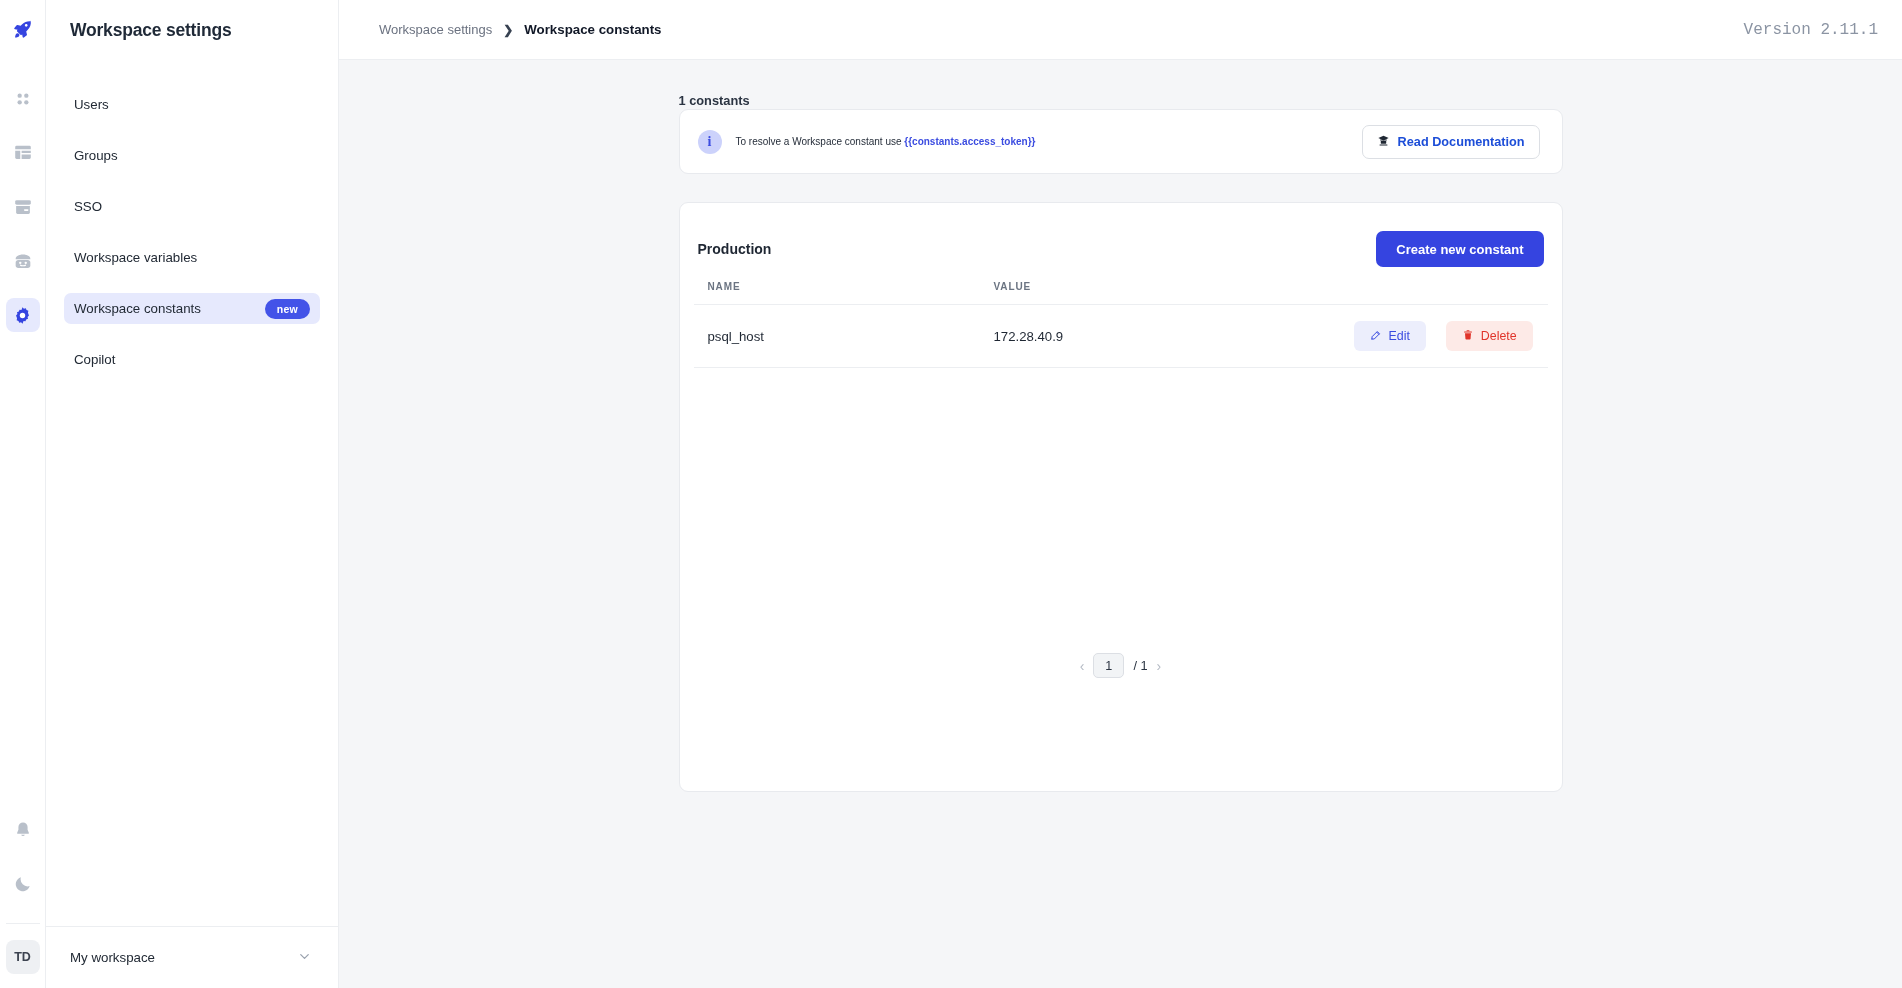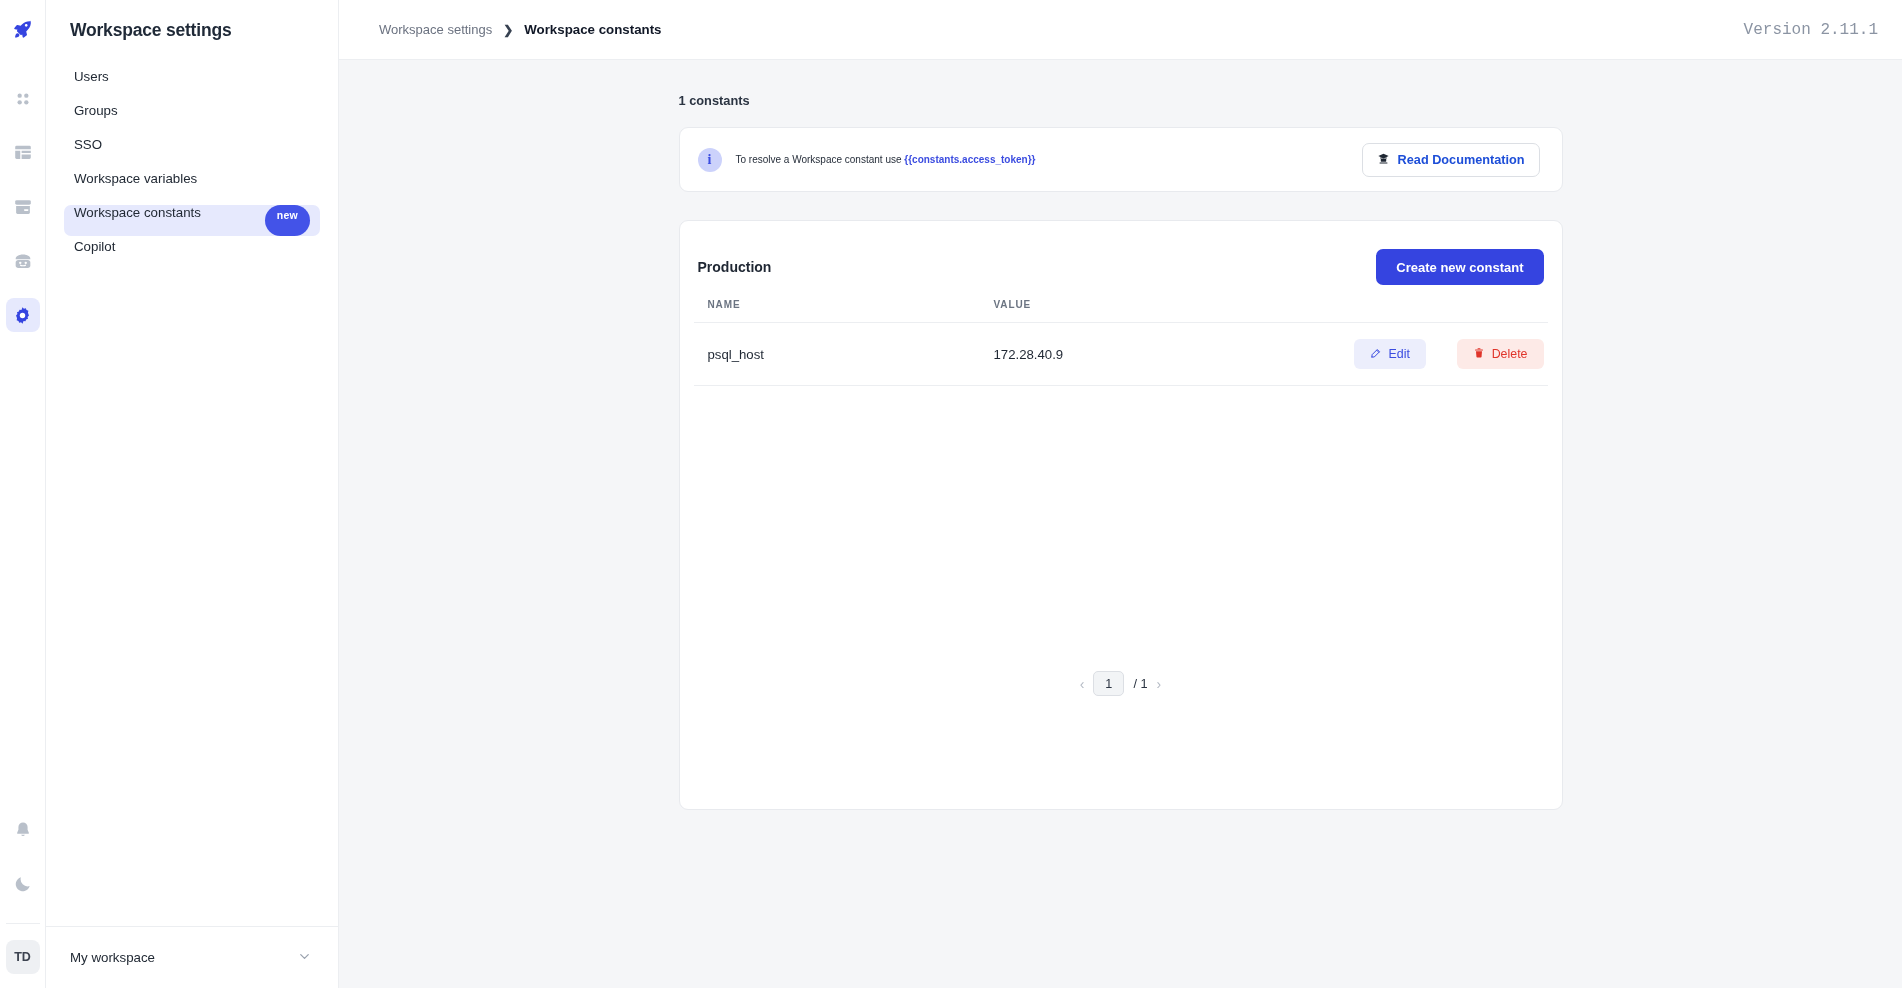--- a/index.html
+++ b/index.html
@@ -43,22 +43,22 @@
     background: #ffffff; border-right: 1px solid #eceef1;
     display: flex; flex-direction: column;
   }
   .sidebar-title {
     font-size: 17.5px; font-weight: 700; color: #1f2937;
     padding: 20px 0 0 24px; letter-spacing: -0.2px;
   }
   .sidebar-nav { margin-top: 28px; padding: 0 18px; }
   .nav-item {
     height: 31px; border-radius: 7px; padding: 0 10px;
-    display: flex; justify-content: space-between;
-    font-size: 13.3px; color: #222a35; margin-bottom: 3px; cursor: pointer;
+    display: flex; align-items: center; justify-content: space-between;
+    font-size: 13.3px; color: #222a35; margin-bottom: 3px; cursor: pointer; margin-top: 20px;
   }
   .nav-item.active { background: #e6e9fd; }
   .badge-new {
     background: #4353e8; color: #ffffff; font-size: 10.5px; font-weight: 700;
     border-radius: 20px; padding: 4px 12px; letter-spacing: 0.3px;
   }
   .sidebar-flex { flex: 1 1 auto; }
   .workspace-switcher {
     border-top: 1px solid #eceef1; height: 62px; margin: 0 0 0 0;
     display: flex; align-items: center; justify-content: space-between;
@@ -75,21 +75,21 @@
   }
   .breadcrumb { display: flex; align-items: center; gap: 11px; }
   .crumb-link { font-size: 13px; color: #6b7280; cursor: pointer; }
   .crumb-sep { color: #374151; font-size: 12px; font-weight: 700; }
   .crumb-current { font-size: 13.3px; color: #111827; font-weight: 700; }
   .version { font-size: 16px; color: #8b94a3; font-family: Liberation Mono, monospace; }
 
   .content { flex: 1 1 auto; padding: 0 0 0 0; overflow: hidden; }
   .content-inner { width: 884px; margin: 0 auto; padding-top: 33px; }
 
-  .count-label { font-size: 12.8px; font-weight: 700; color: #2b3442; margin-bottom: 19px; }
+  .count-label { font-size: 12.8px; font-weight: 700; color: #2b3442; margin-bottom: 1px; }
 
   .info-card {
     background: #ffffff; border: 1px solid #e8eaee; border-radius: 9px;
     height: 65px; display: flex; align-items: center; justify-content: space-between;
     padding: 0 22px 0 18px; margin-bottom: 28px;
   }
   .info-left { display: flex; align-items: center; gap: 14px; }
   .info-icon {
     width: 24px; height: 24px; border-radius: 50%; background: #ccd2fb;
     display: flex; align-items: center; justify-content: center;
@@ -125,21 +125,21 @@
     border-bottom: 1px solid #eceef1;
   }
   .table td {
     font-size: 13.2px; color: #1f2733; padding: 16px 4px;
     height: 58px; border-bottom: 1px solid #eceef1; vertical-align: middle;
   }
   .col-name { width: 296px; }
   .col-value { width: 360px; }
   .col-actions { text-align: right; }
   .cell-pad-l { padding-left: 14px !important; }
-  .row-actions { display: flex; justify-content: space-between; gap: 14px; }
+  .row-actions { display: flex; justify-content: flex-start; gap: 20px; }
   .btn-edit {
     background: #eceefc; color: #3b4ce0; border: none; border-radius: 6px;
     height: 30px; padding: 0 16px; display: inline-flex; align-items: center; gap: 7px;
     font-size: 12.4px; font-family: "Liberation Sans", sans-serif; cursor: pointer;
   }
   .btn-delete {
     background: #fdeae7; color: #e0342a; border: none; border-radius: 6px;
     height: 30px; padding: 0 16px; display: inline-flex; align-items: center; gap: 7px;
     font-size: 12.4px; font-family: "Liberation Sans", sans-serif; cursor: pointer;
   }

